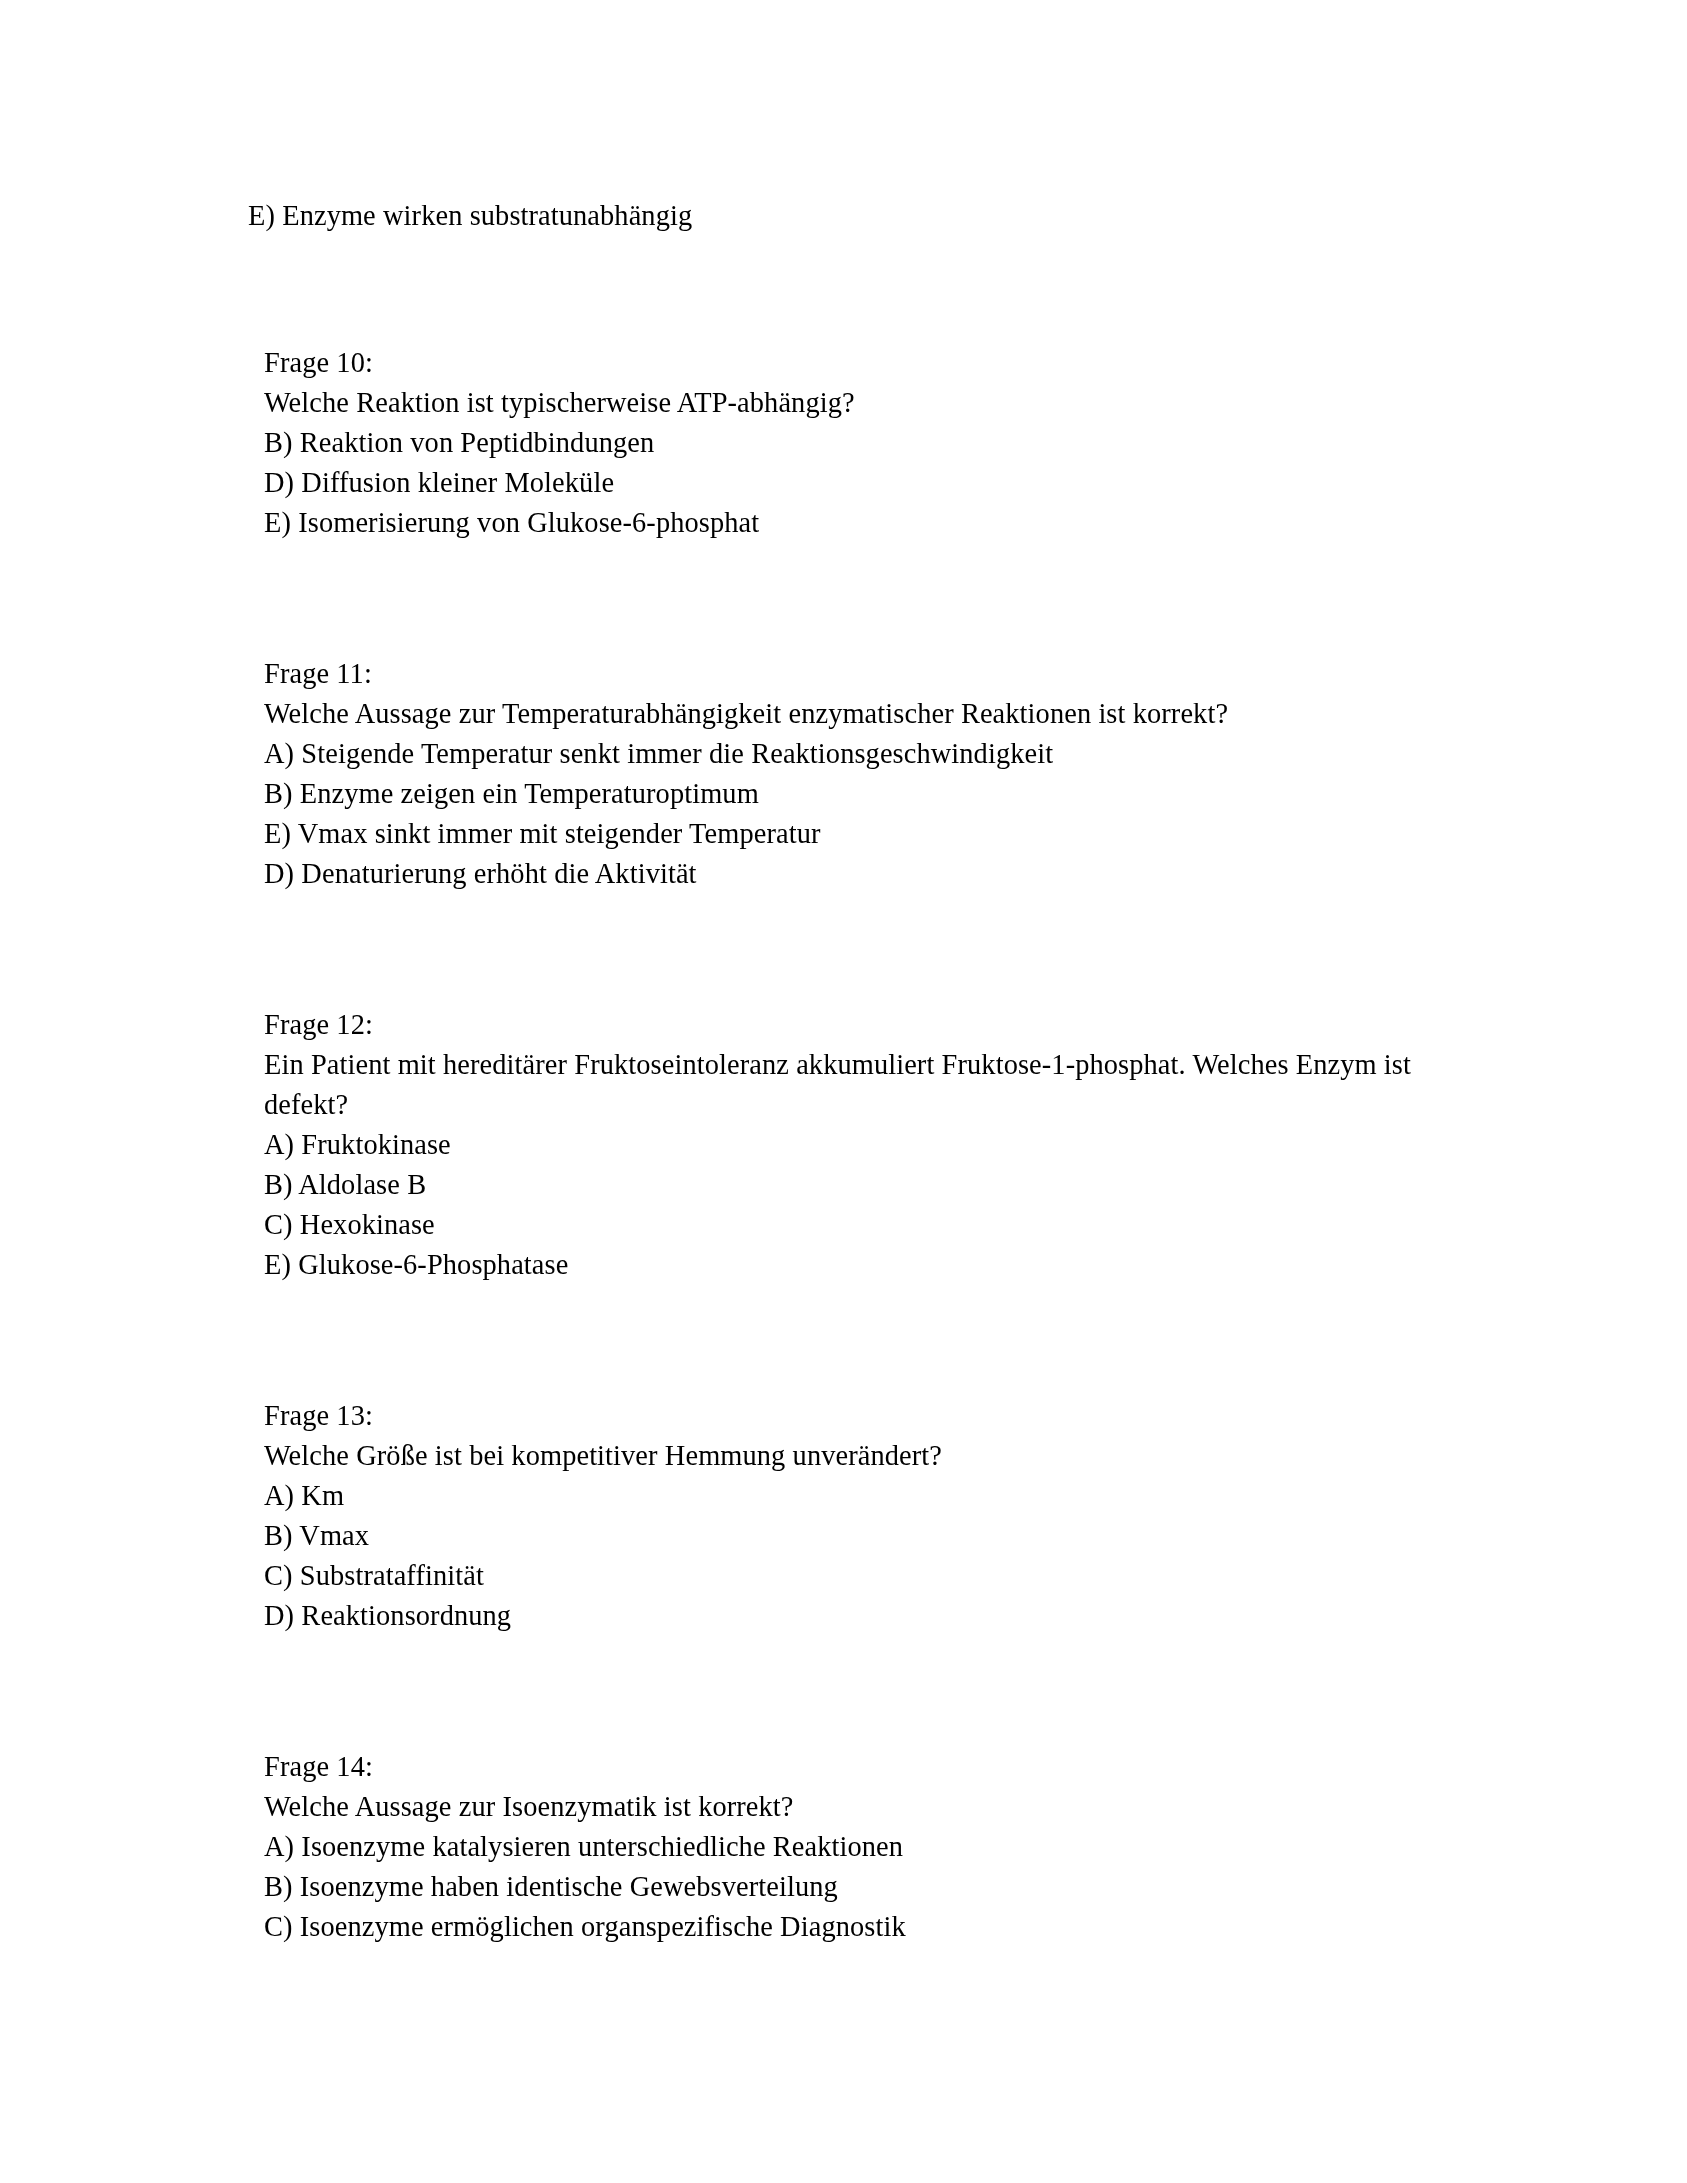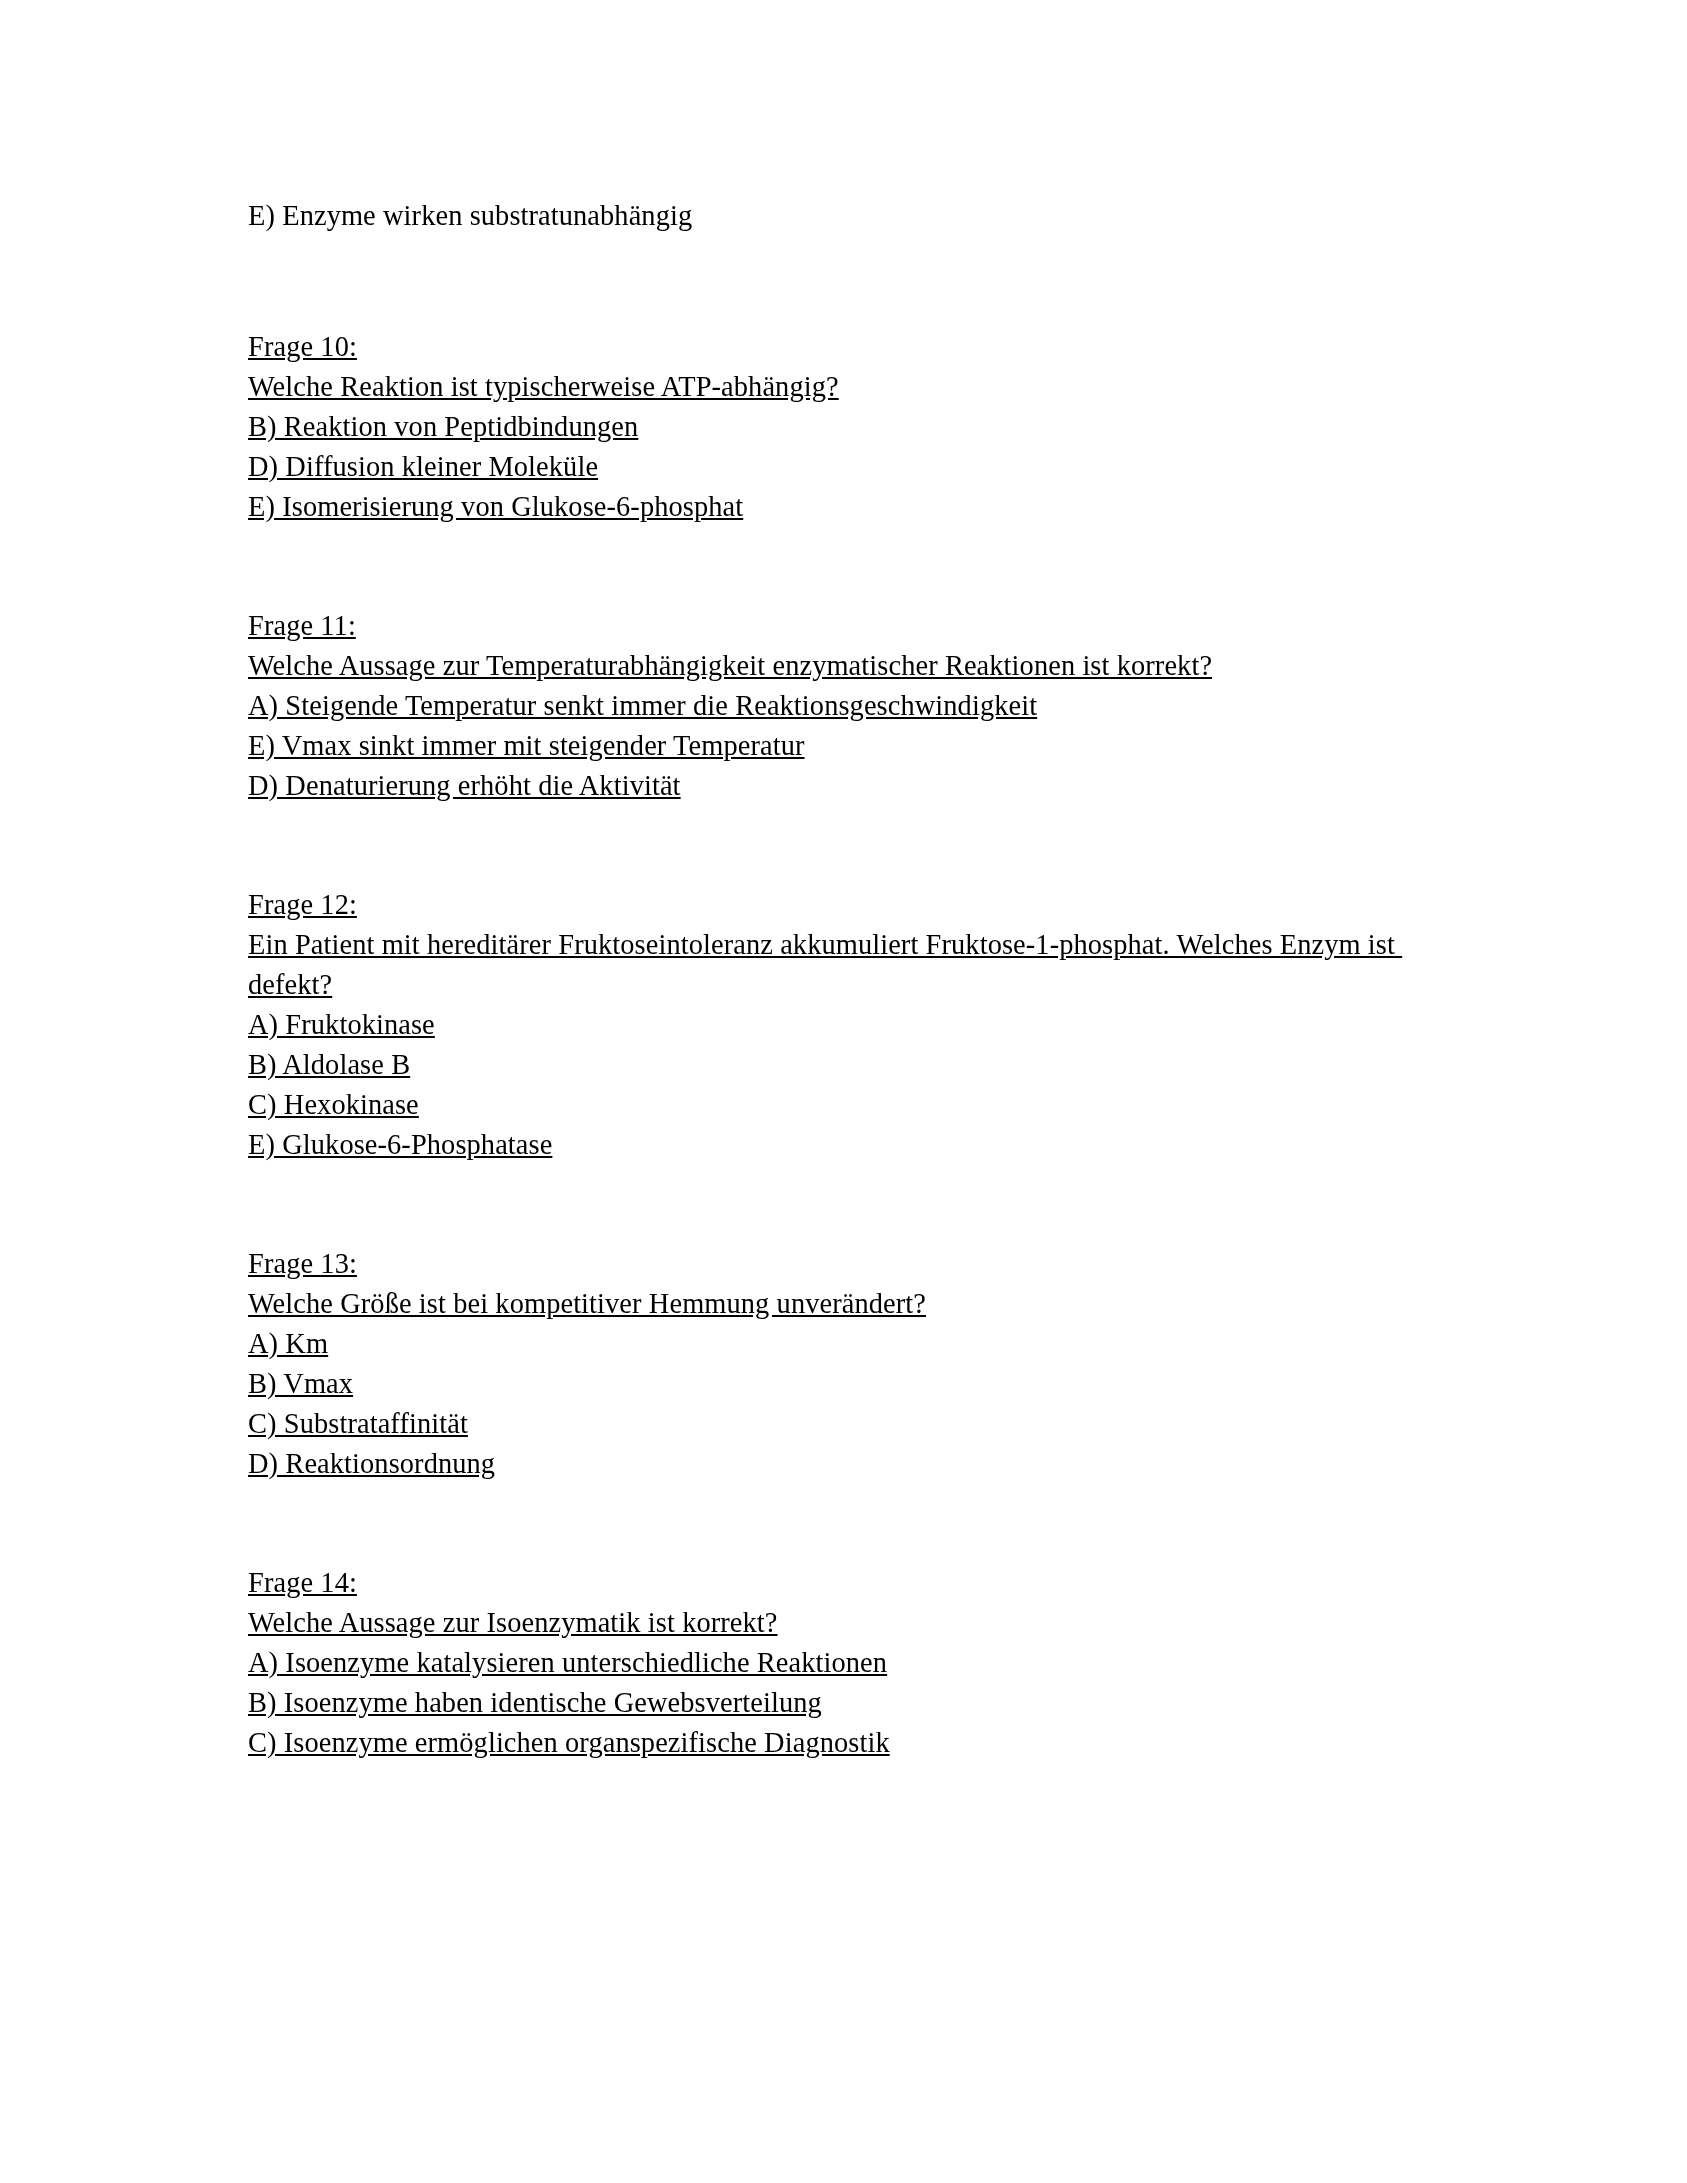--- a/index.html
+++ b/index.html
@@ -30,22 +30,21 @@
     font-size: 28.4px;
     line-height: 40px;
     letter-spacing: 0.1px;
     white-space: pre-wrap;
     text-align: left;
   }
   .orphan-line {
     margin: 0 0 12px 0;
   }
   .qblock {
-    margin: 0;
-    text-decoration: underline;
+    margin: 16px;
   }
   
   .gap {
     height: 79px;
   }
   .q-head { }
   .q-stem { }
   .q-option { }
 </style>
 </head>
@@ -65,20 +64,21 @@
       <div class="line q-option">D) Diffusion kleiner Moleküle</div>
       <div class="line q-option">E) Isomerisierung von Glukose-6-phosphat</div>
     </div>
 
     <div class="gap"></div>
 
     <div class="qblock">
       <div class="line q-head">Frage 11:</div>
       <div class="line q-stem">Welche Aussage zur Temperaturabhängigkeit enzymatischer Reaktionen ist korrekt?</div>
       <div class="line q-option">A) Steigende Temperatur senkt immer die Reaktionsgeschwindigkeit</div>
+      <div class="line q-option">B) Enzyme zeigen ein Temperaturoptimum</div>
       <div class="line q-option">E) Vmax sinkt immer mit steigender Temperatur</div>
       <div class="line q-option">D) Denaturierung erhöht die Aktivität</div>
     </div>
 
     <div class="gap"></div>
 
     <div class="qblock">
       <div class="line q-head">Frage 12:</div>
       <div class="line q-stem">Ein Patient mit hereditärer Fruktoseintoleranz akkumuliert Fruktose-1-phosphat. Welches Enzym ist defekt?</div>
       <div class="line q-option">A) Fruktokinase</div>

